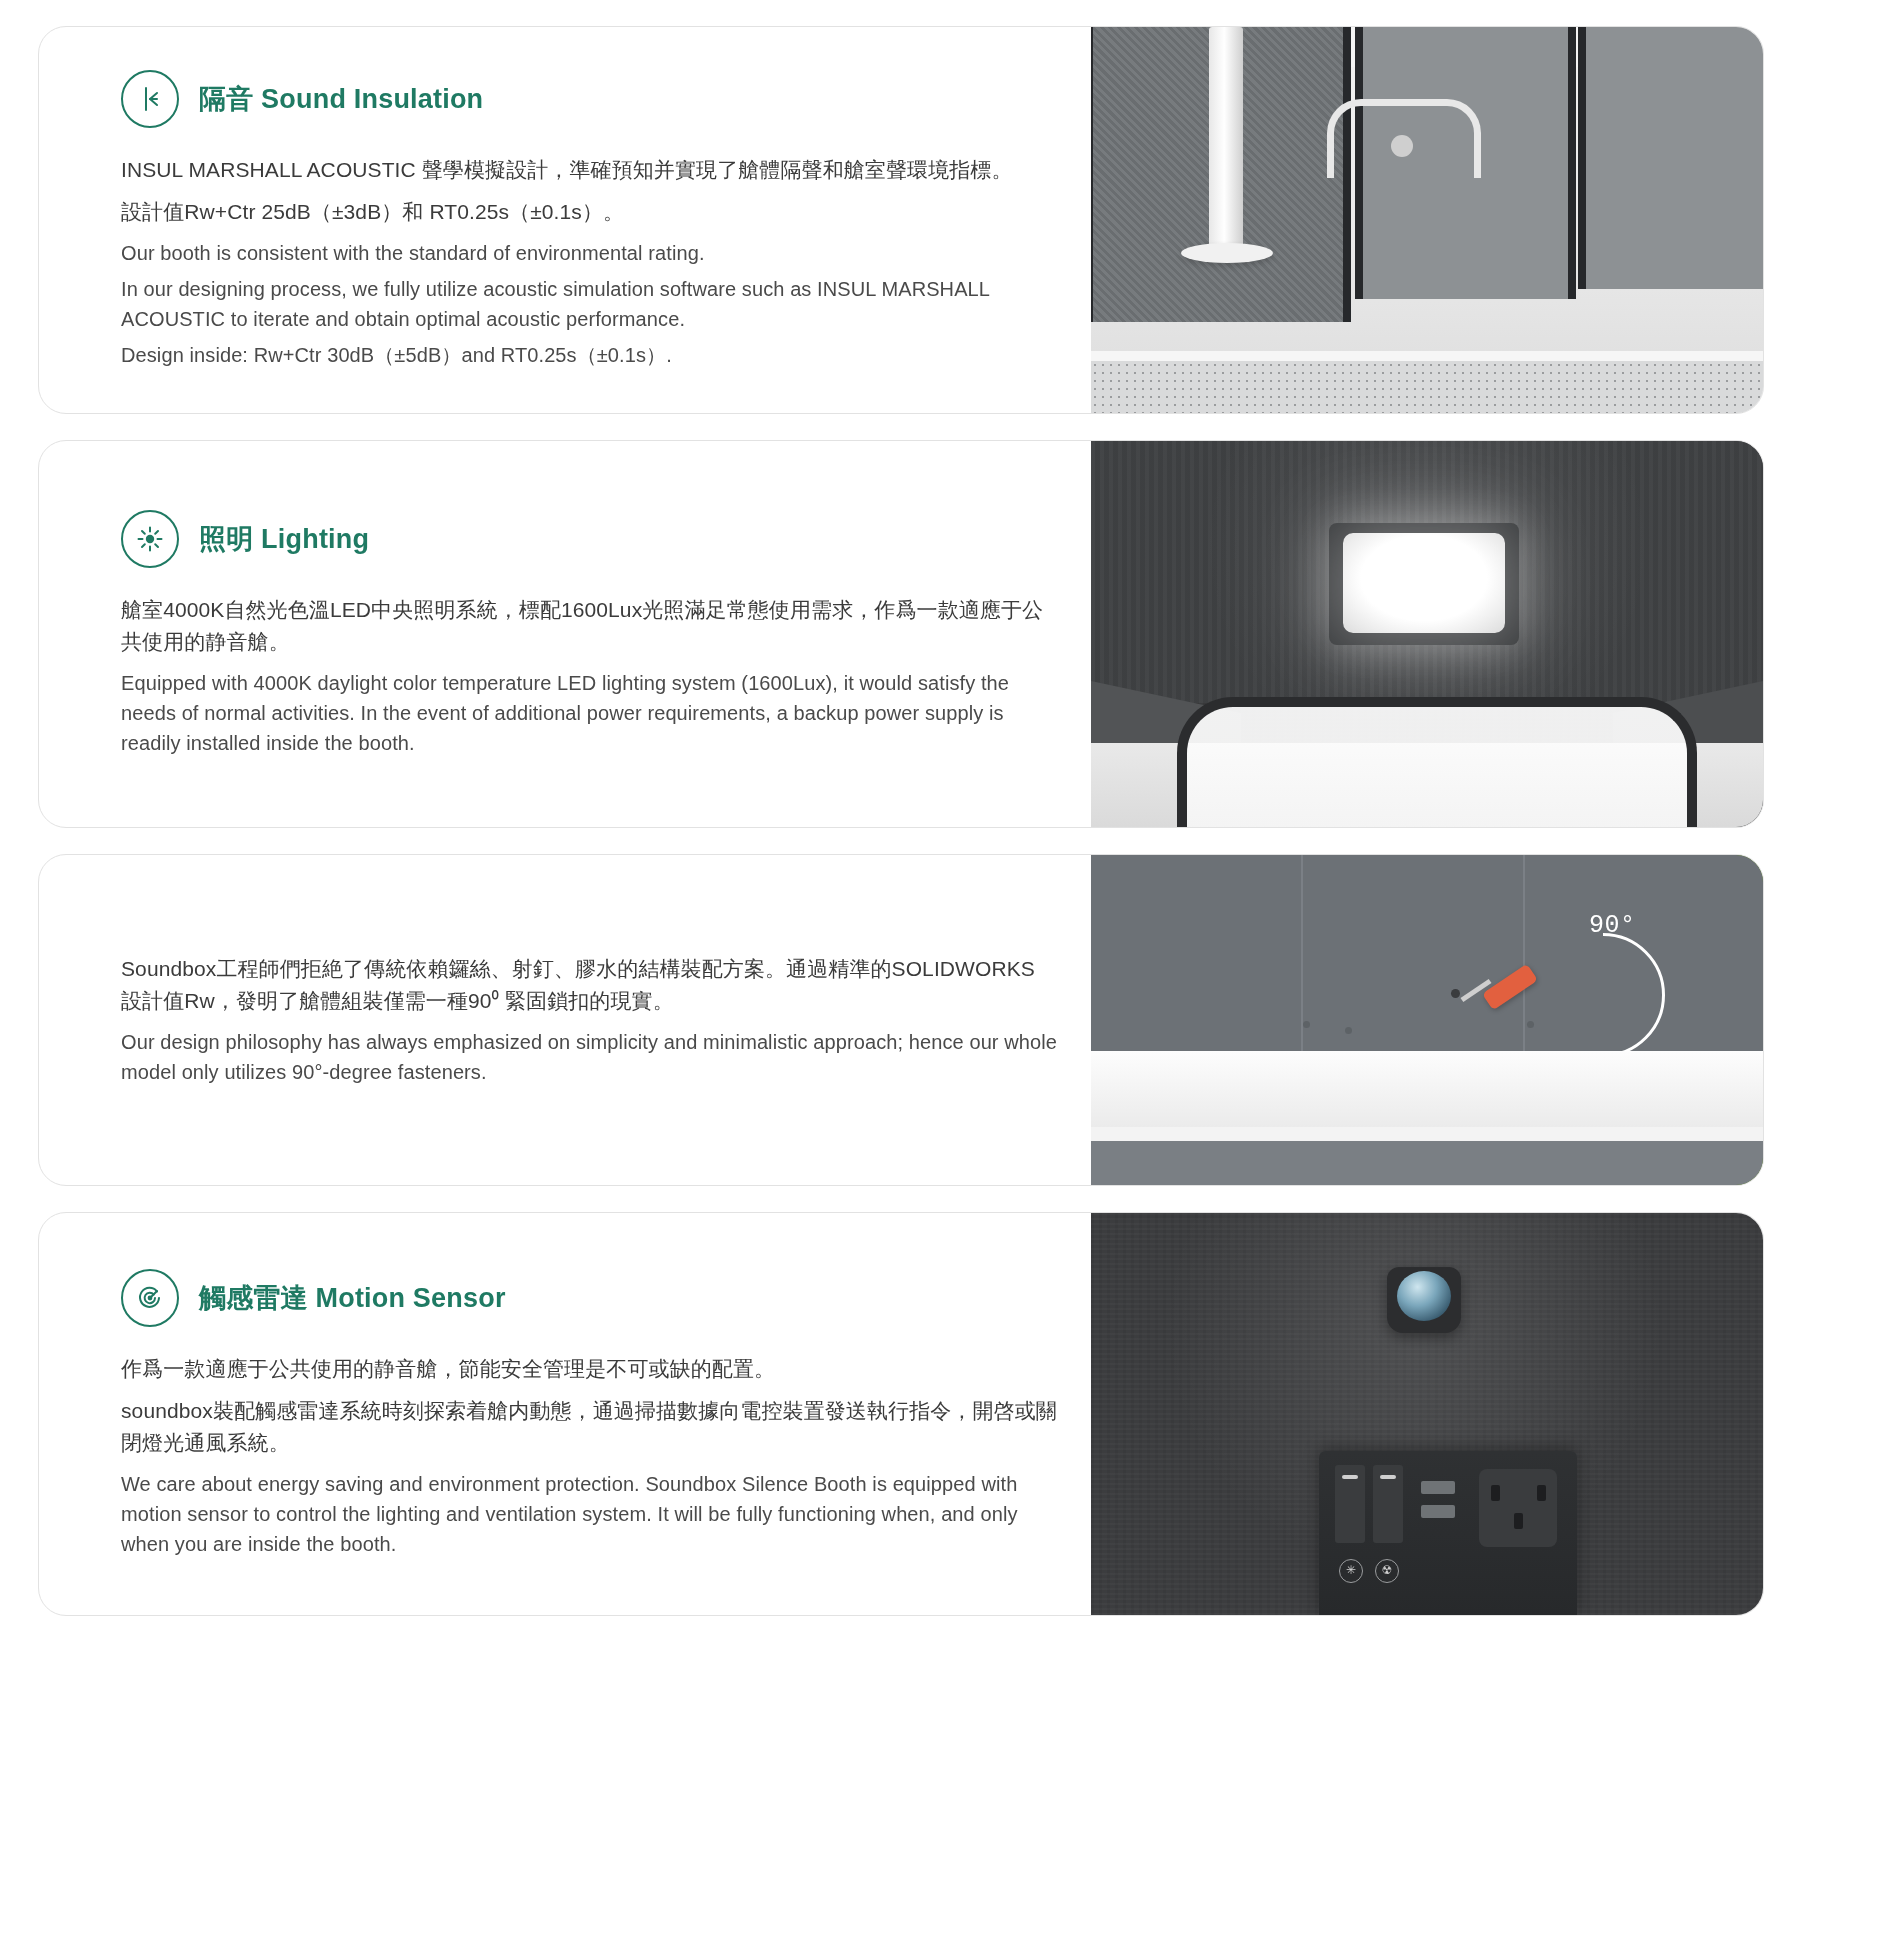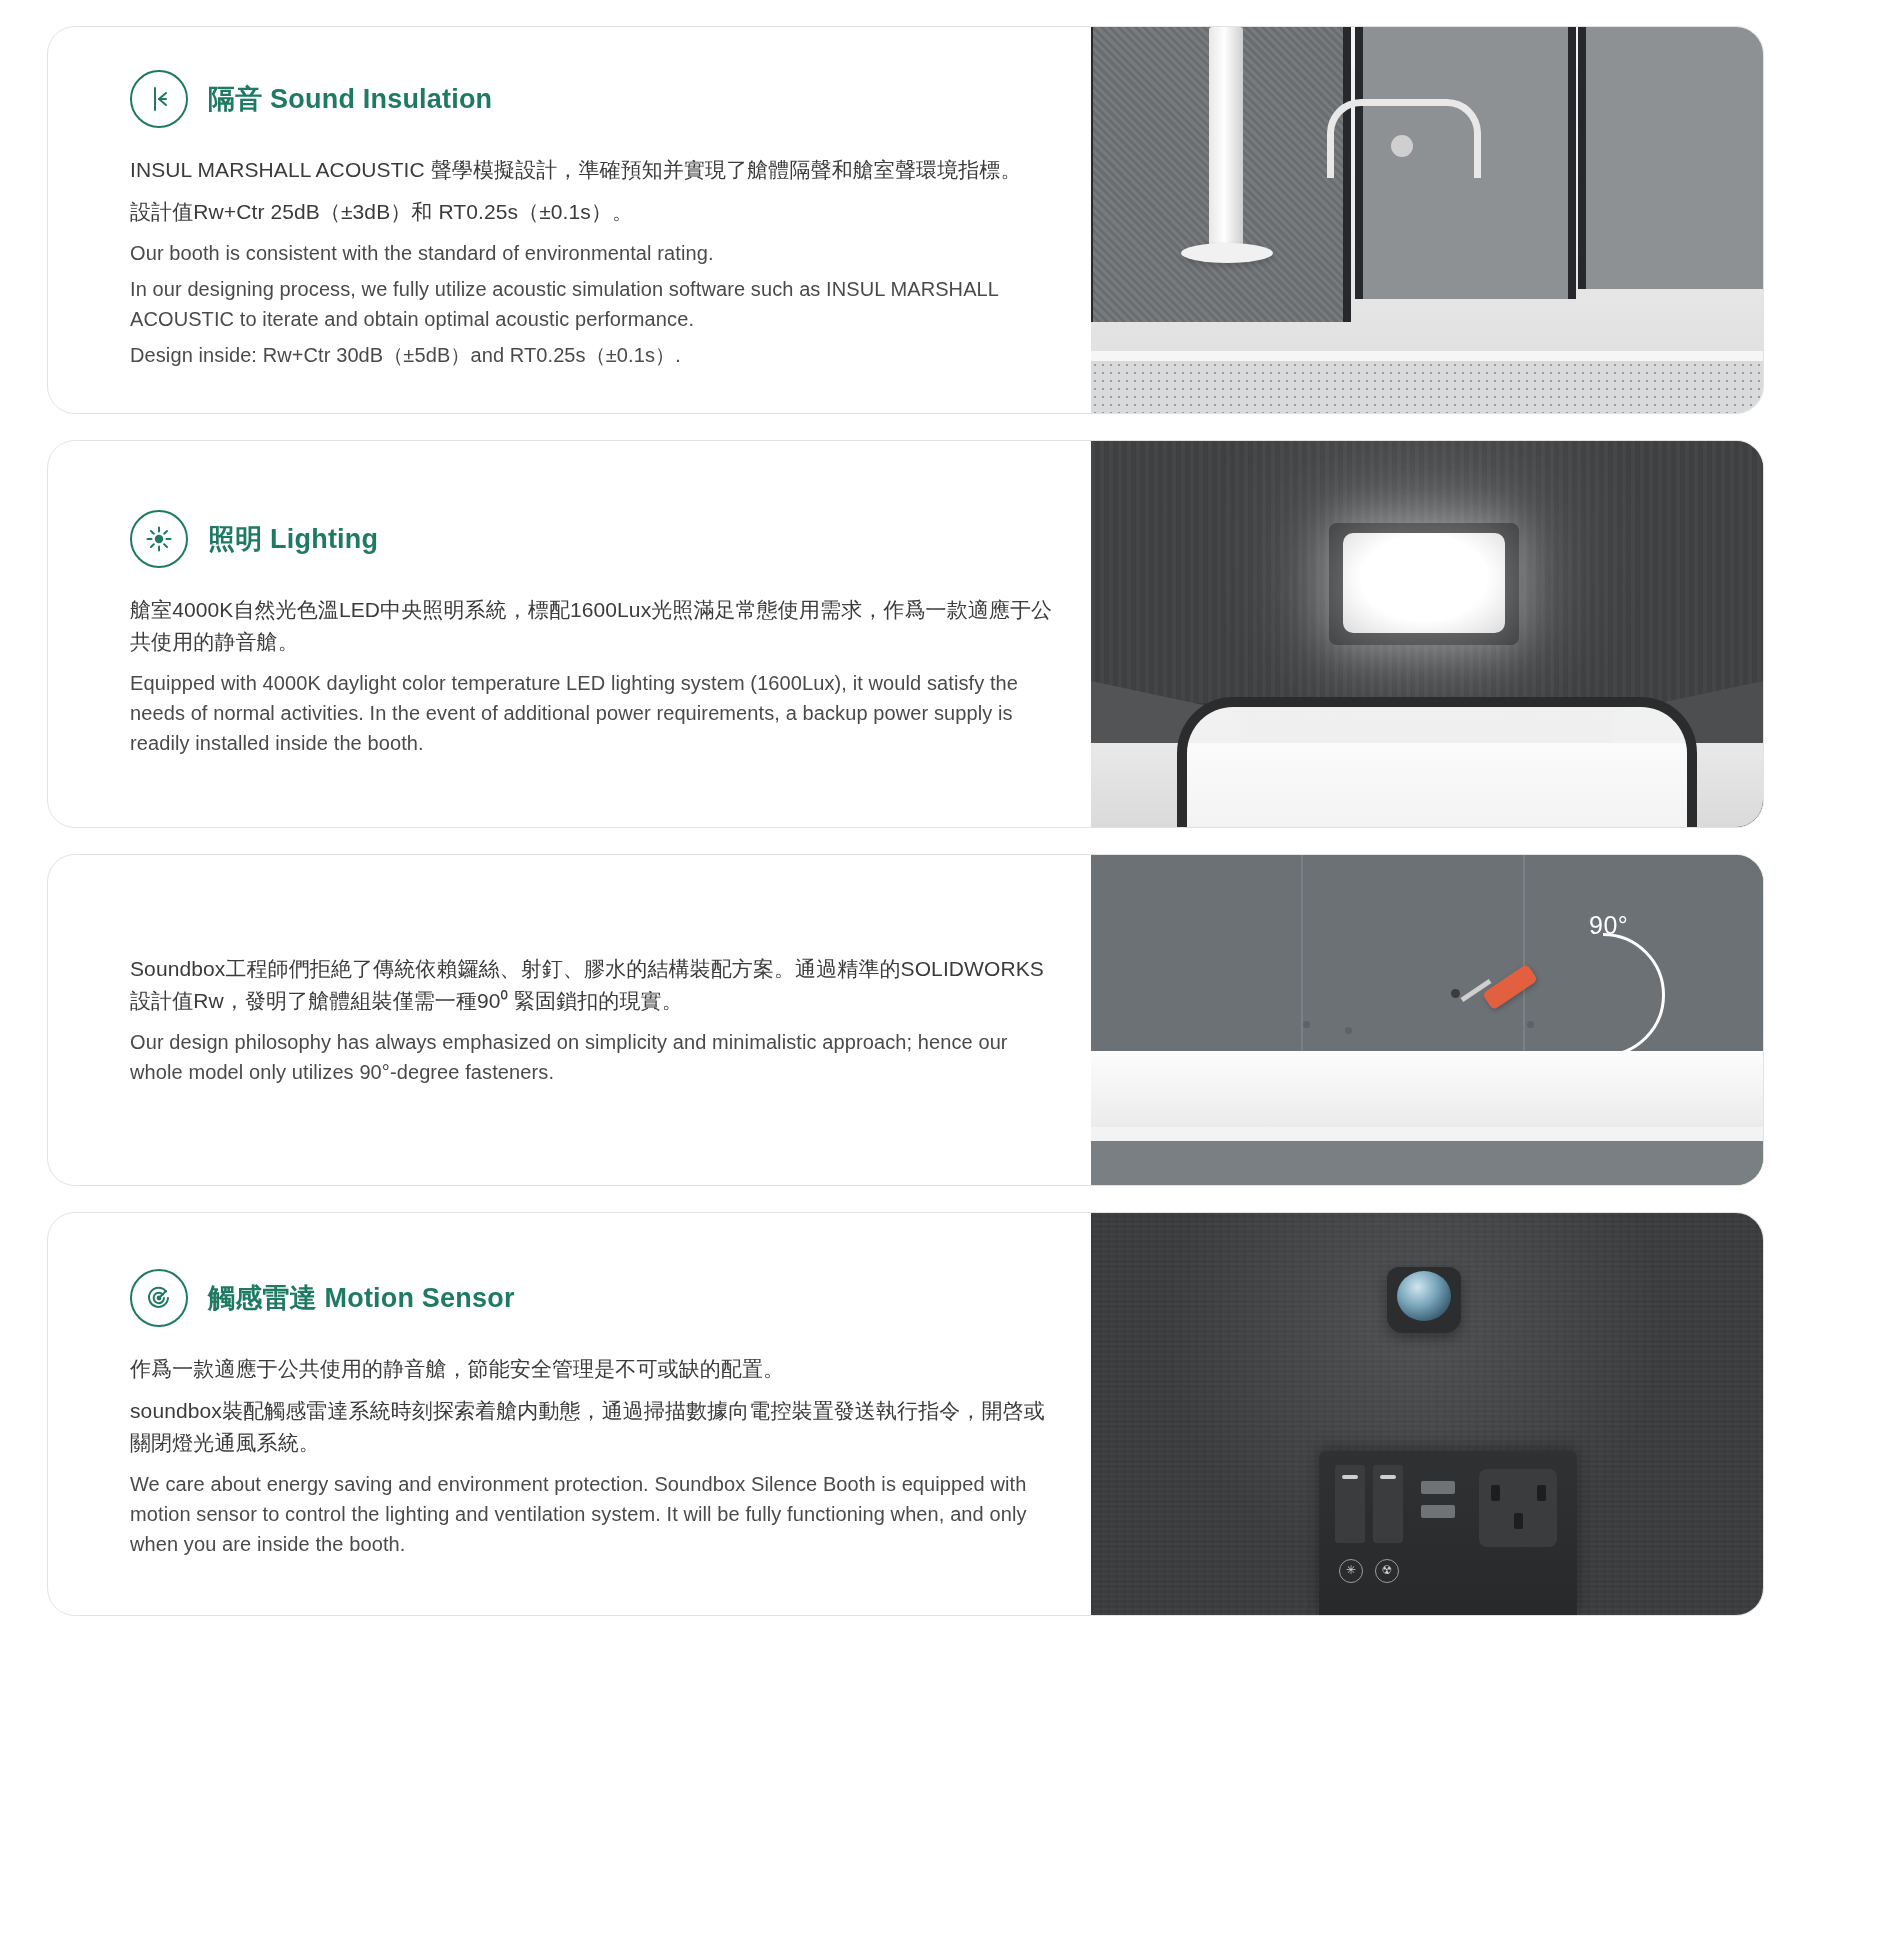--- a/index.html
+++ b/index.html
@@ -9,21 +9,21 @@
   }
   body {
     width: 1901px;
     min-height: 1943px;
     font-family: "Liberation Sans", sans-serif;
     color: #3a3a3a;
     -webkit-font-smoothing: antialiased;
   }
   .page {
     width: 1802px;
-    padding: 26px 0 0 9px;
+    padding: 26px 0 0 0;
     box-sizing: border-box;
   }
   .card {
     position: relative;
     margin: 0 38px 26px 38px;
     border: 1.5px solid #e2e2e2;
     border-radius: 28px;
     background: #ffffff;
     box-sizing: border-box;
     overflow: hidden;
@@ -139,21 +139,21 @@
     background:#525456; transform: skewY(12deg); transform-origin: left top; }
   .p2-wallR { position:absolute; right:0; top:240px; width:150px; height:146px;
     background:#4c4e50; transform: skewY(-12deg); transform-origin: right top; }
   .p2-lip { position:absolute; left:0; bottom:0; width:100%; height:84px;
     background: linear-gradient(180deg,#e9e9e9,#dadada); }
   .p2-door { position:absolute; left:86px; bottom:0; width:500px; height:120px;
     border:10px solid #2b2c2e; border-bottom:none; border-radius:56px 56px 0 0;
     background: linear-gradient(180deg, rgba(255,255,255,.92), rgba(245,245,245,.96)); }
 
   
-  .photo3 { width:672px; height:330px; background:#4d7c0f; }
+  .photo3 { width:672px; height:330px; background:#4d7c0f;font-family:Liberation Mono, monospace; }
   .p3-wall { position:absolute; left:0; top:0; width:100%; height:196px; background:#6c7176; }
   .p3-seamA { position:absolute; left:210px; top:0; width:2px; height:196px; background:#7b8086; }
   .p3-seamB { position:absolute; left:432px; top:0; width:2px; height:196px; background:#7b8086; }
   .p3-ledge { position:absolute; left:0; top:196px; width:100%; height:76px;
     background: linear-gradient(180deg,#fdfdfd,#ebebeb); }
   .p3-base { position:absolute; left:0; top:286px; width:100%; height:44px; background:#7a7f84; }
   .p3-gap { position:absolute; left:0; top:272px; width:100%; height:14px; background:#f3f3f3; }
   .p3-arc { position:absolute; left:450px; top:78px; width:118px; height:118px;
     border:3px solid #ffffff; border-radius:50%;
     clip-path: polygon(50% 0, 100% 0, 100% 100%, 50% 100%); }

